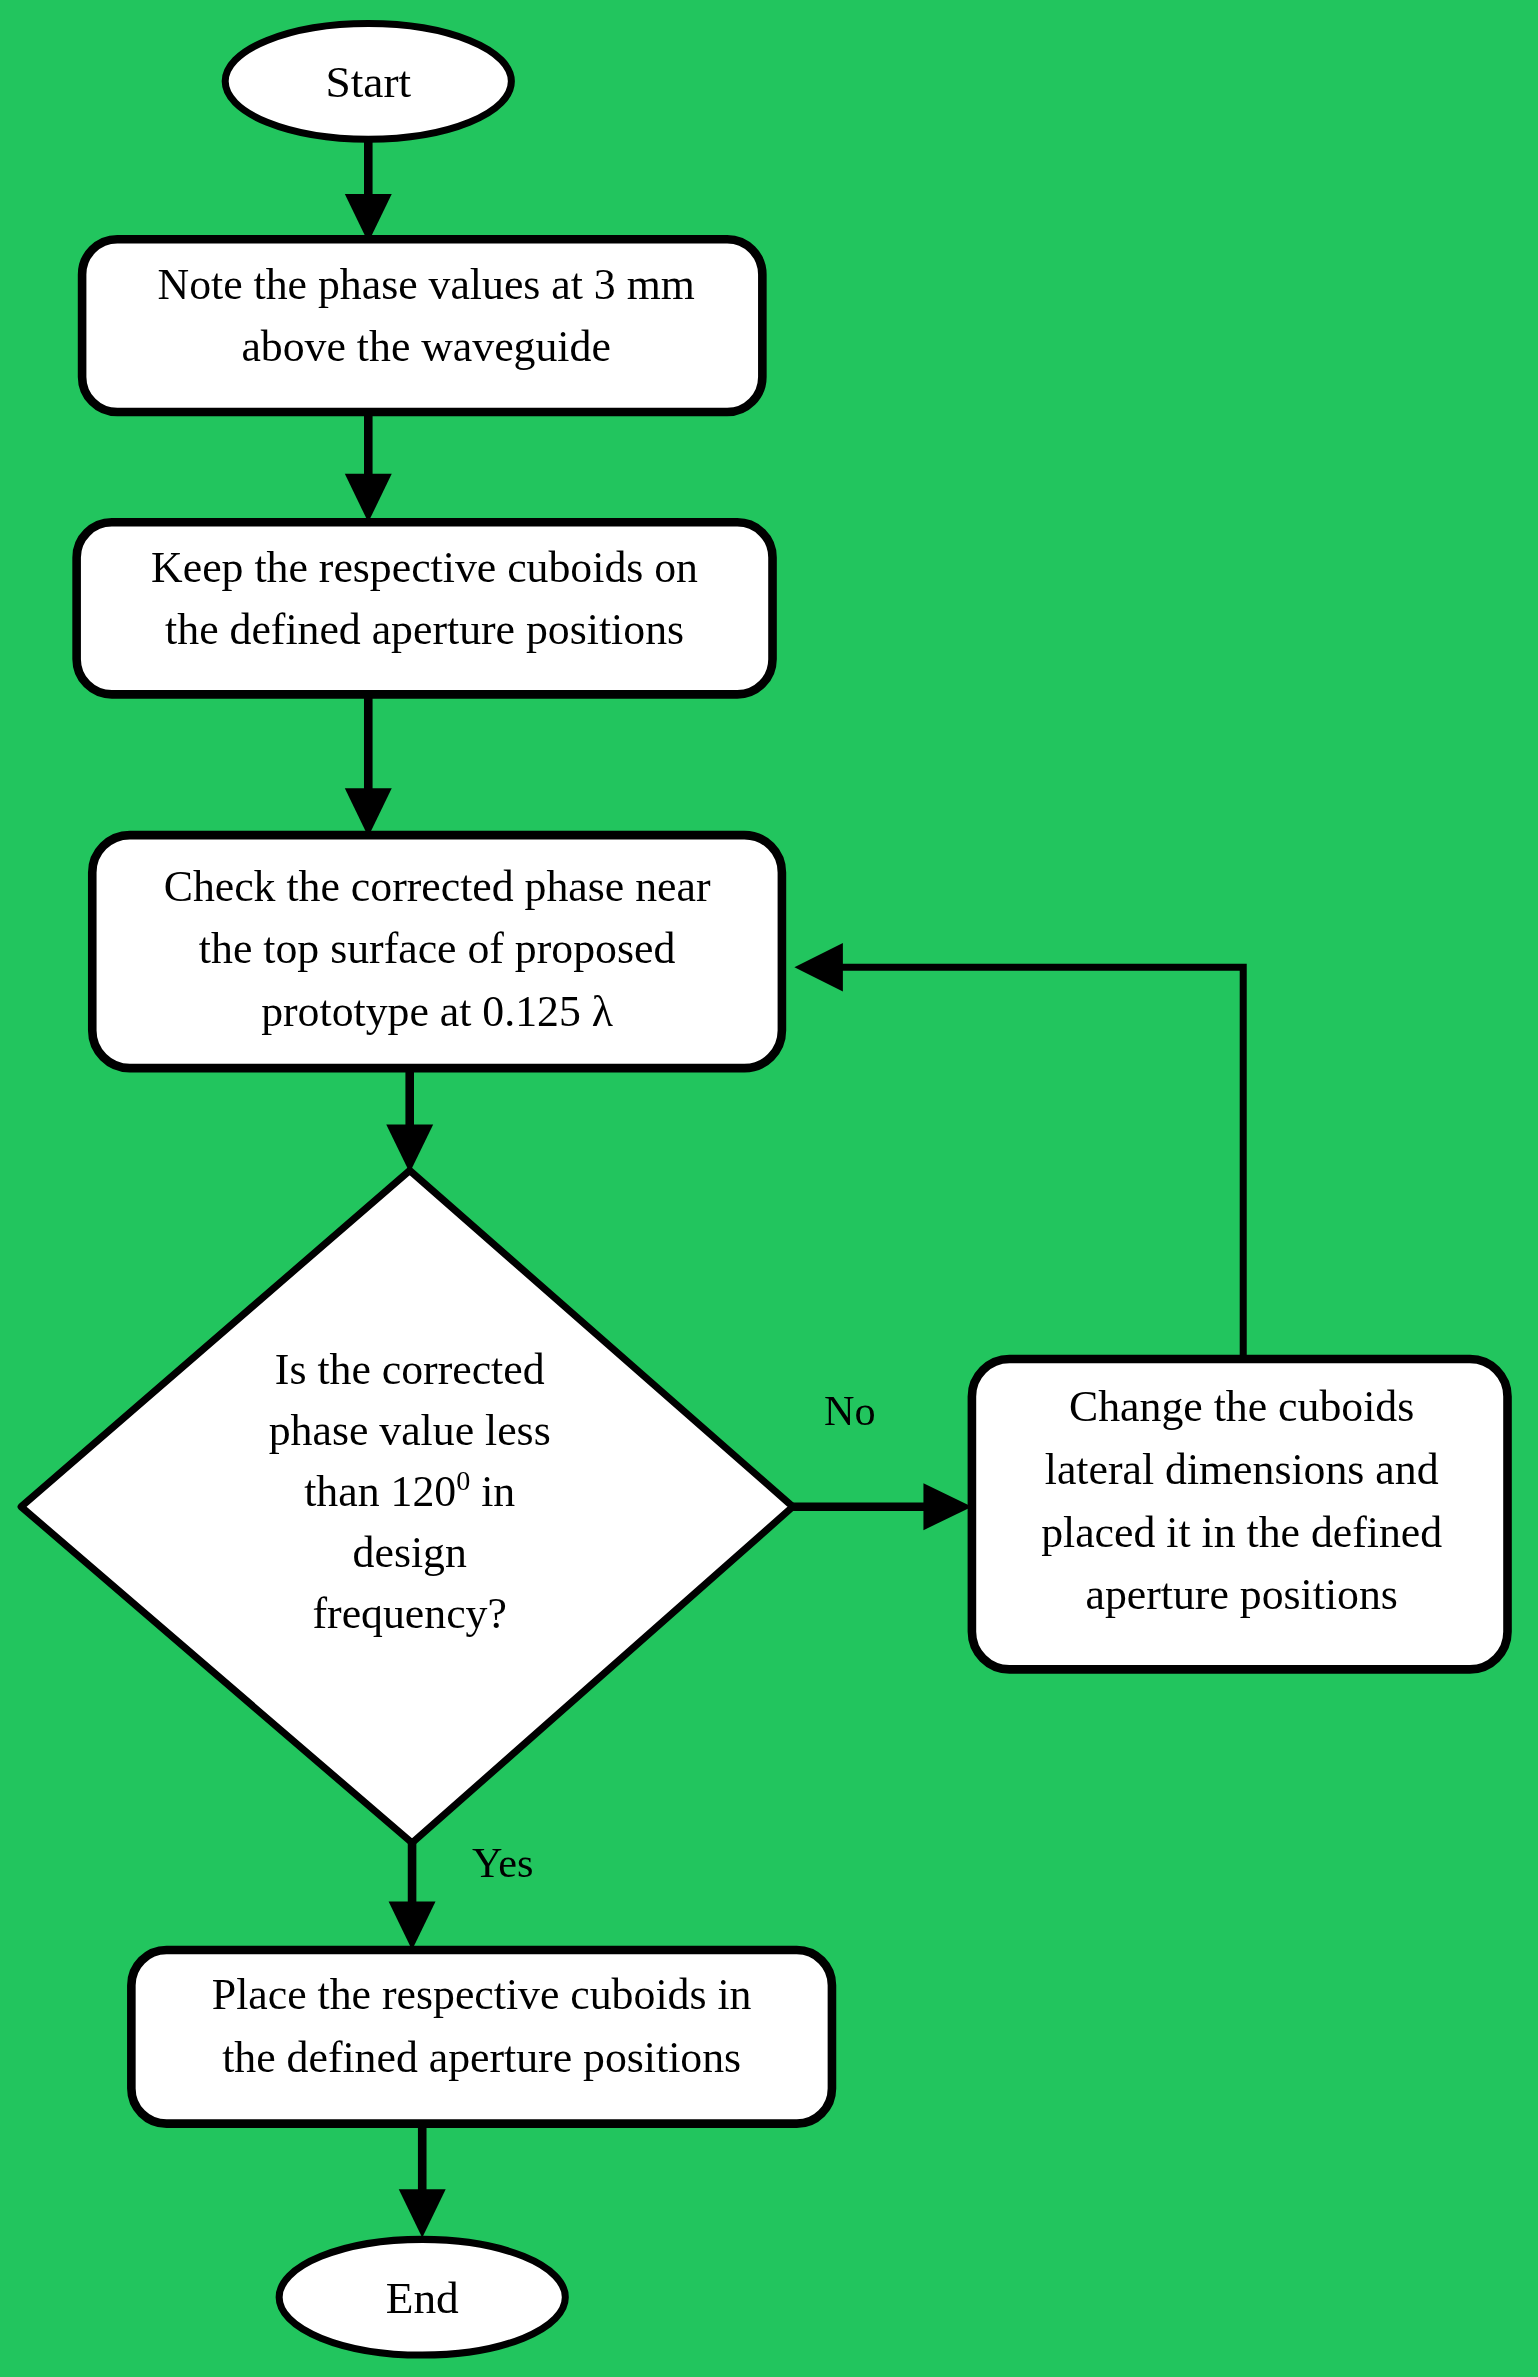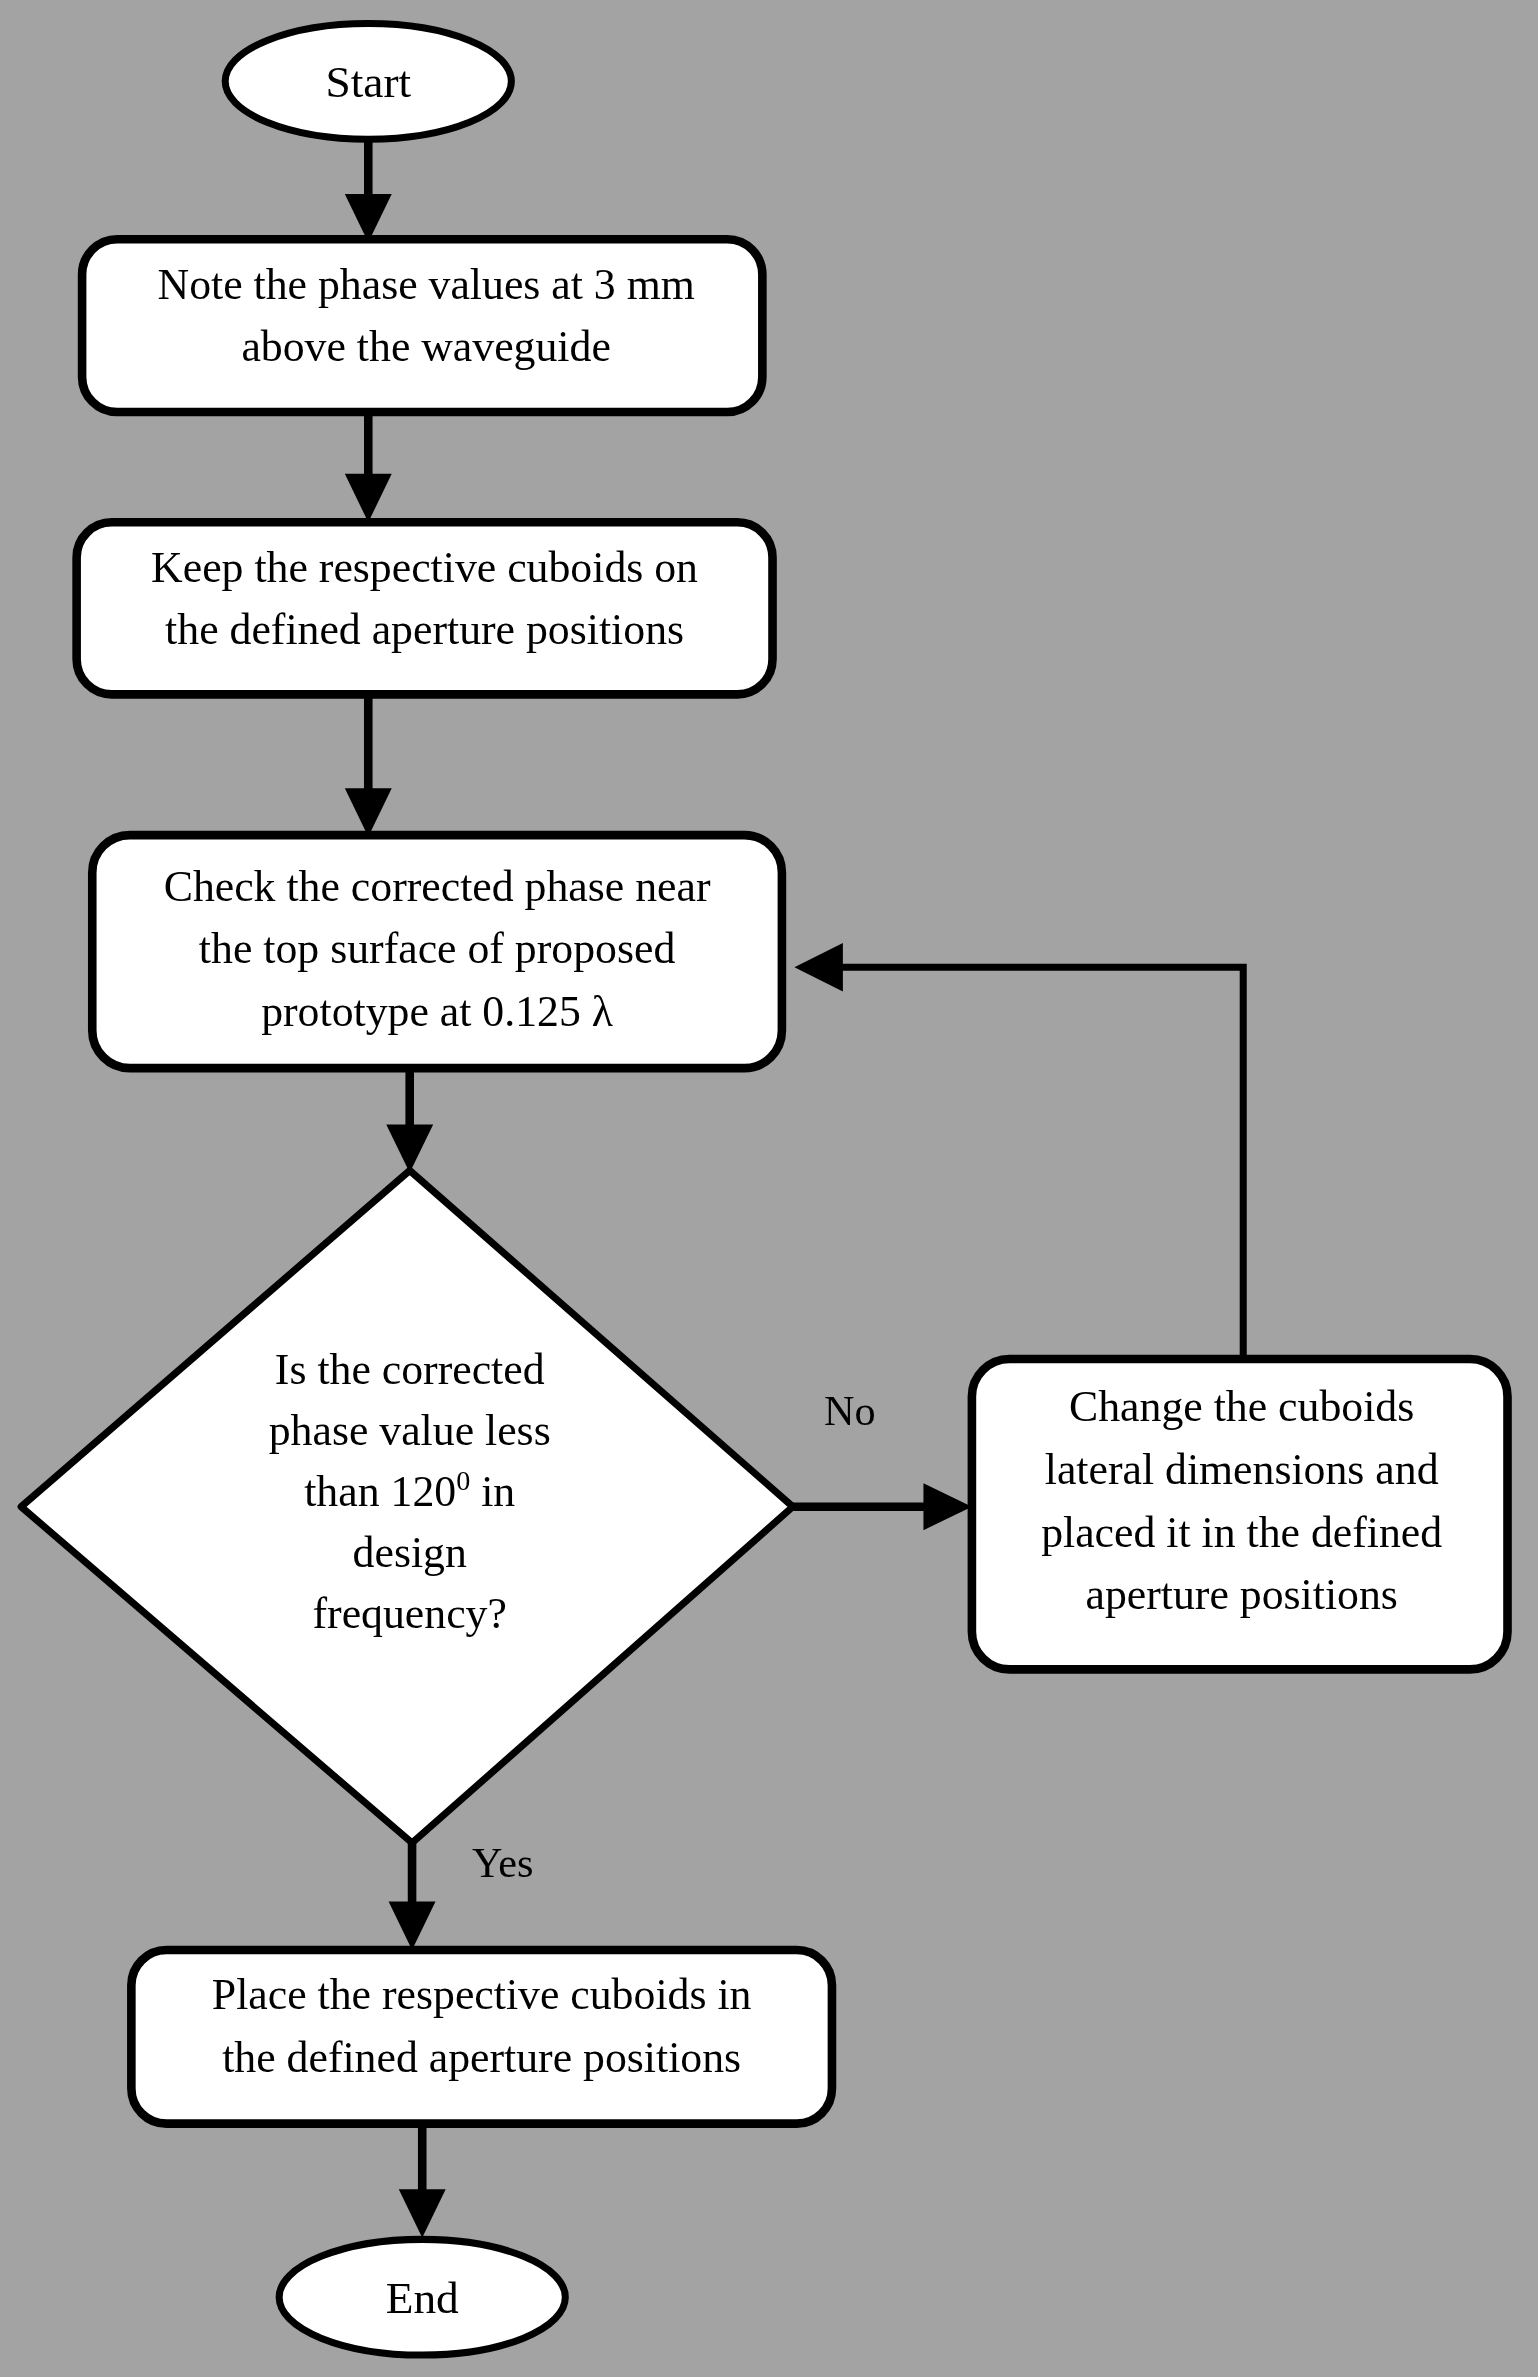--- a/index.html
+++ b/index.html
@@ -8,21 +8,21 @@
     padding: 0;
     background: #ffffff;
   }
   body {
     font-family: "Liberation Serif", "DejaVu Serif", serif;
   }
   #flowchart-root {
     position: relative;
     width: 1538px;
     height: 2377px;
-    background: #a3a3a3;
+    background: #22c55e;
     overflow: hidden;
   }
   svg#flow-svg {
     position: absolute;
     top: 0;
     left: 0;
     width: 1538px;
     height: 2377px;
     display: block;
   }

